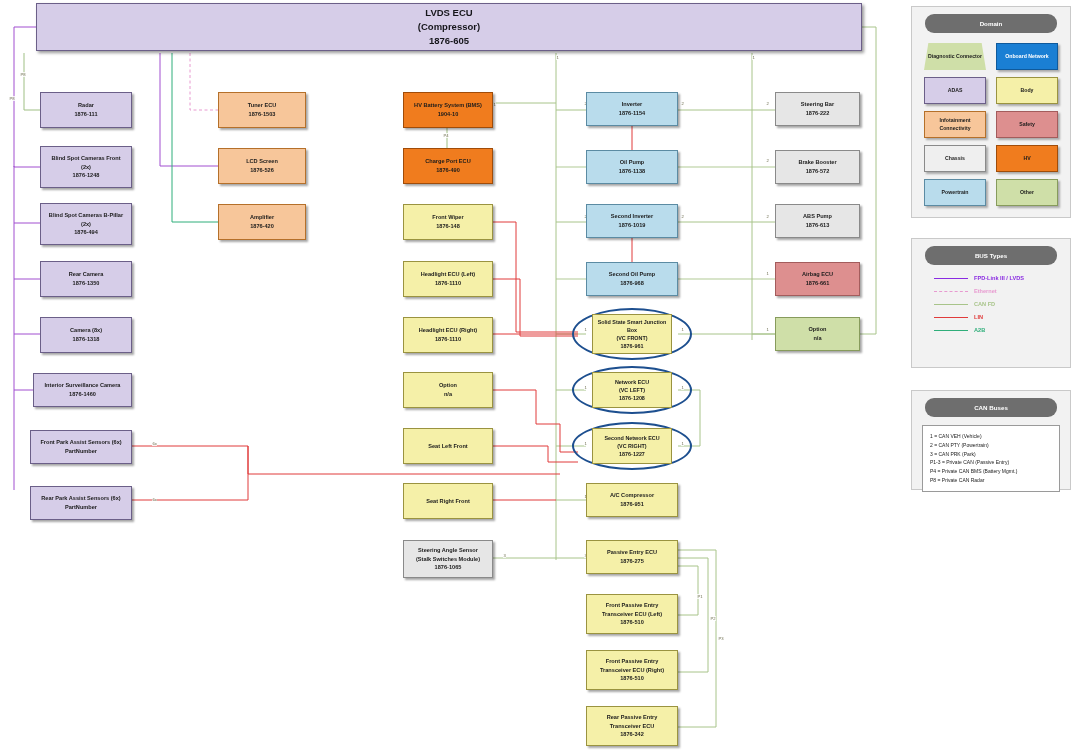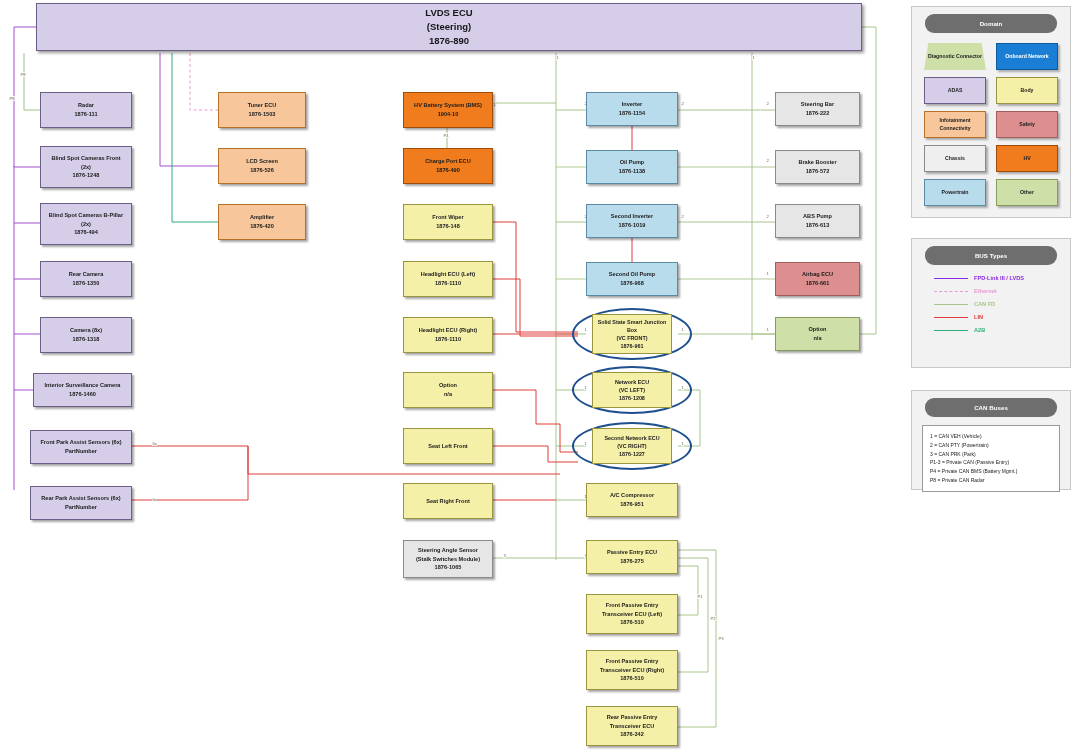--- a/index.html
+++ b/index.html
@@ -171,22 +171,22 @@
       <path d="M678 558 L708 558 L708 672 L678 672" stroke="#a8c48a"></path>
       <path d="M678 566 L698 566 L698 615 L678 615" stroke="#a8c48a"></path>
 
       <path d="M752 334 L775 334" stroke="#a8c48a"></path>
       <path d="M862 27 L876 27 L876 334 L860 334" stroke="#a8c48a"></path>
     </g>
   </svg>
 
   <div class="adas-hdr">
     <span class="ln">LVDS ECU</span>
-    <span class="ln">(Steering)</span>
-    <span class="ln">1876-890</span>
+    <span class="ln">(Compressor)</span>
+    <span class="ln">1876-605</span>
   </div>
 
   <div class="node d-adas" style="left:40px; top:92px; width:92px; height:36px;">
     <span class="ln">Radar</span>
     <span class="ln">1876-111</span>
   </div>
   <div class="node d-adas" style="left:40px; top:146px; width:92px; height:42px;">
     <span class="ln">Blind Spot Cameras Front</span>
     <span class="ln">(2x)</span>
     <span class="ln">1876-1248</span>

